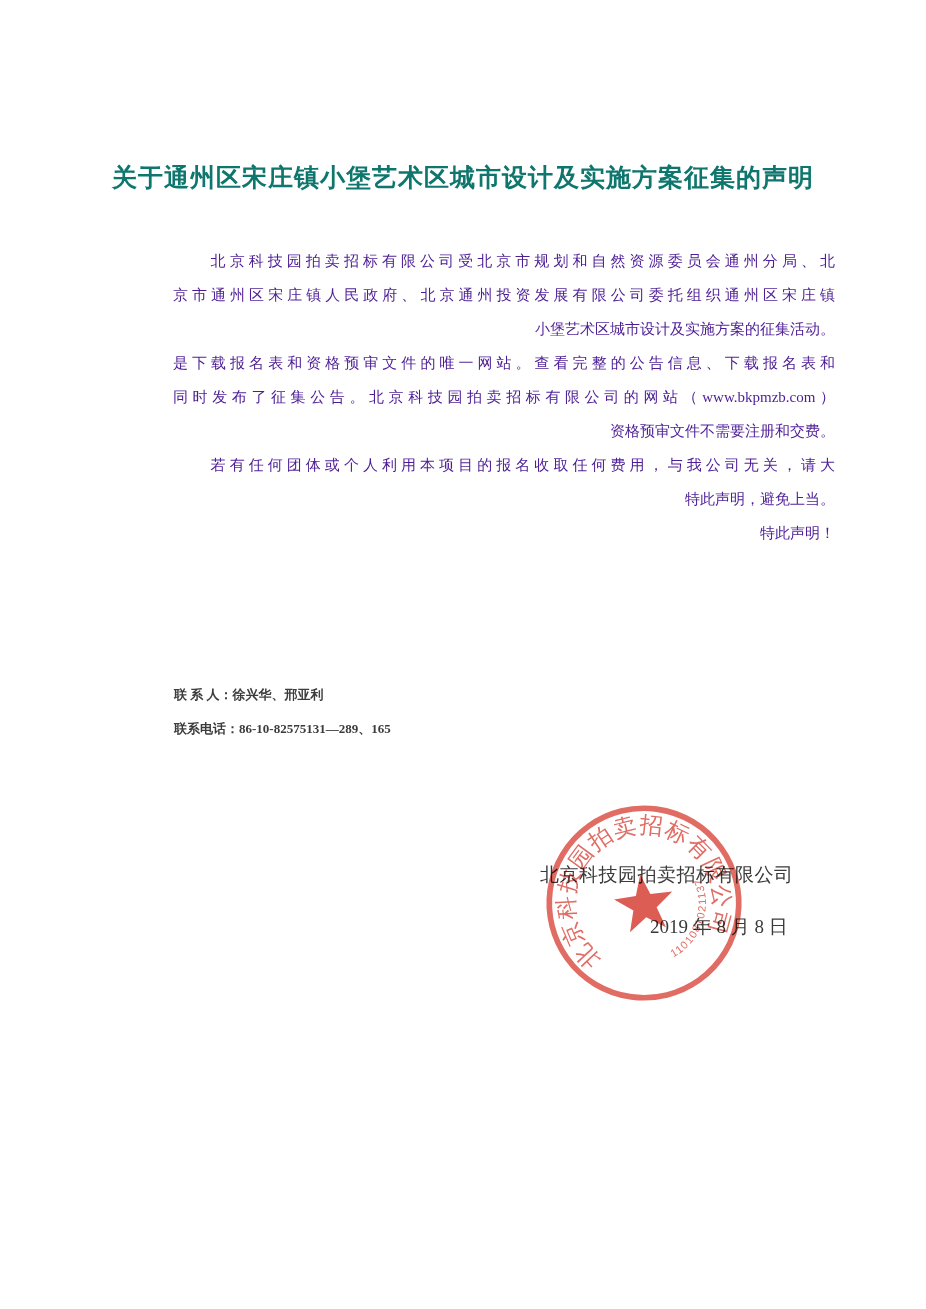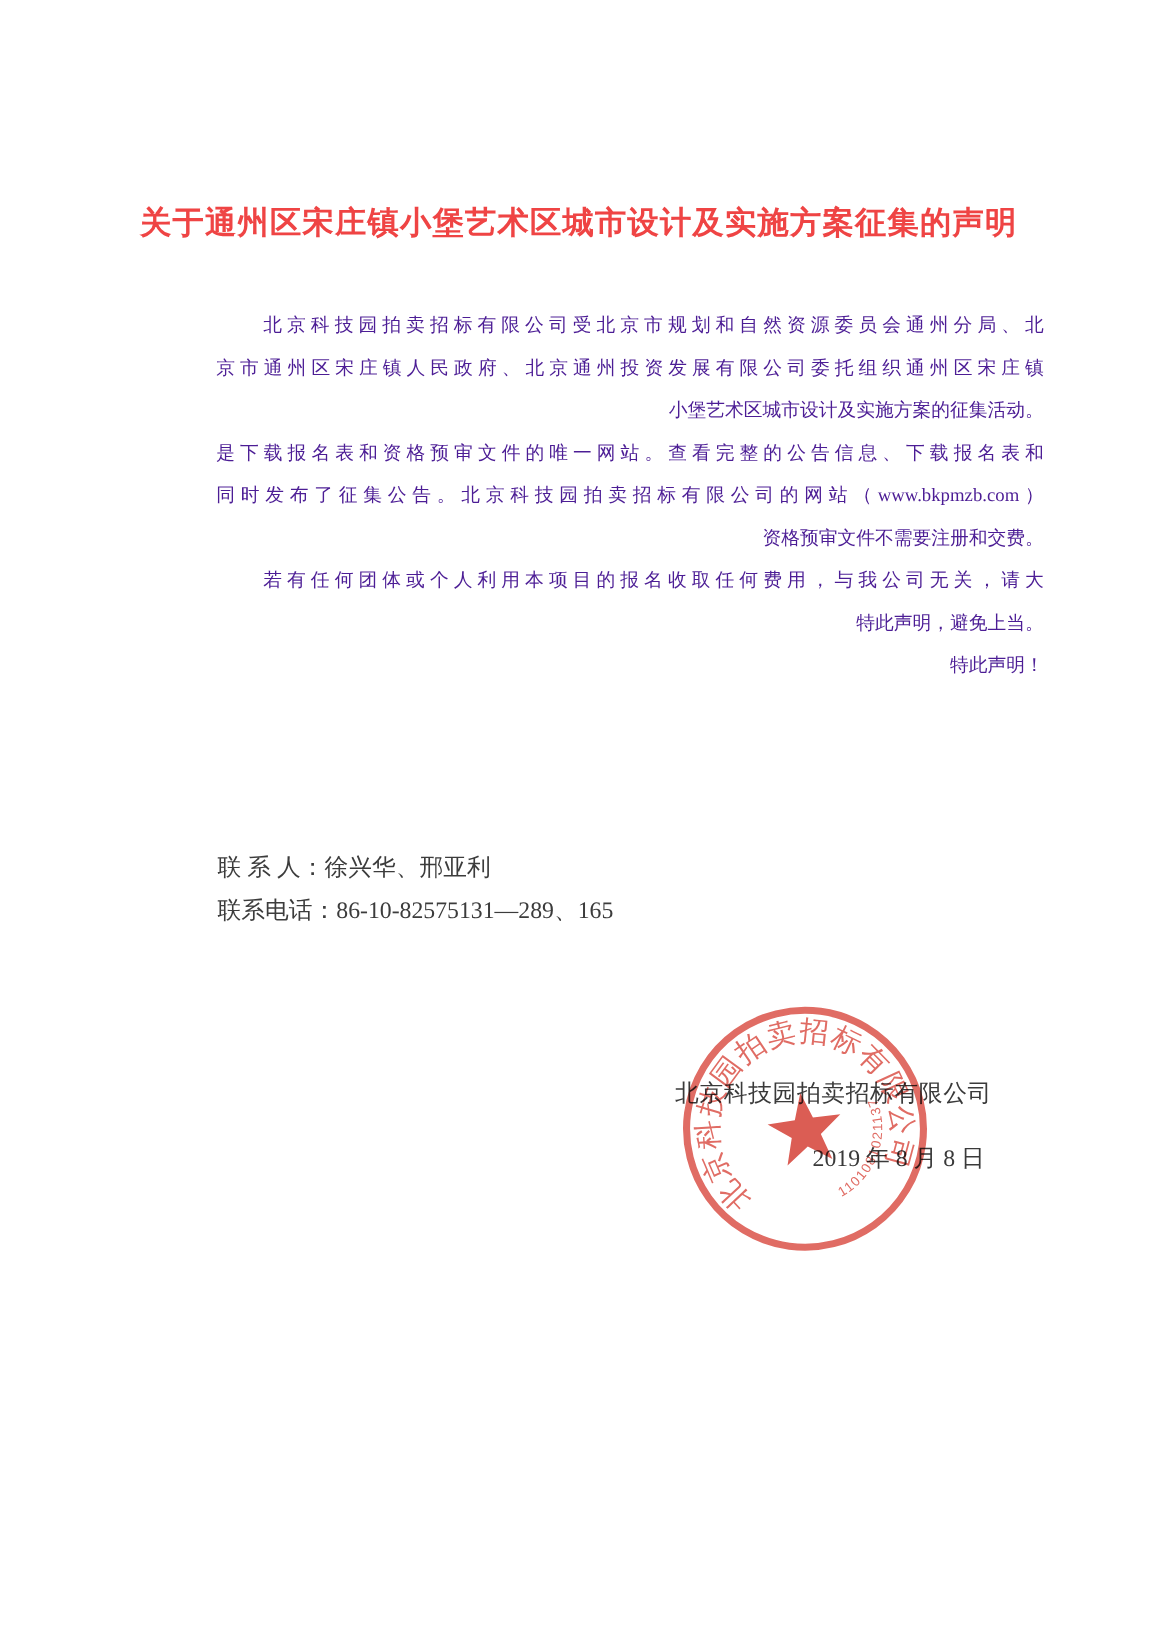--- a/index.html
+++ b/index.html
@@ -11,42 +11,43 @@
     font-family:"Liberation Serif","DejaVu Serif",serif;
     color:#3d3d3d;
   }
   .doc-title {
     position:absolute;
     top:161px; left:0; right:0;
     text-align:center;
     font-size:25px;
     font-weight:bold;
     letter-spacing:1px;
-    color:#ef4444;
+    color:#0f766e;
     white-space:nowrap;
   }
   .body-text {
     position:absolute;
     left:134px; top:244px;
     width:662px;
     font-size:15px;
     line-height:34px;
     color:#4c1d95;
     margin-left:39px;
   }
   .line { height:34px; }
   .line.full { text-align:justify; text-align-last:justify; }
   .line.end  { text-align:right; }
   .line.indent { padding-left:37.6px; }
   .contacts {
     position:absolute;
     left:174px; top:678px;
-    font-size:19px;
+    font-size:13px;
     line-height:34px;
     color:#3c3c3c;
+    font-weight:bold;
   }
   .contact-line { height:34px; white-space:nowrap; }
   .sig-company {
     position:absolute;
     left:540px; top:862px;
     font-size:19px;
     letter-spacing:0.5px;
     color:#3a3a3a;
     white-space:nowrap;
   }

